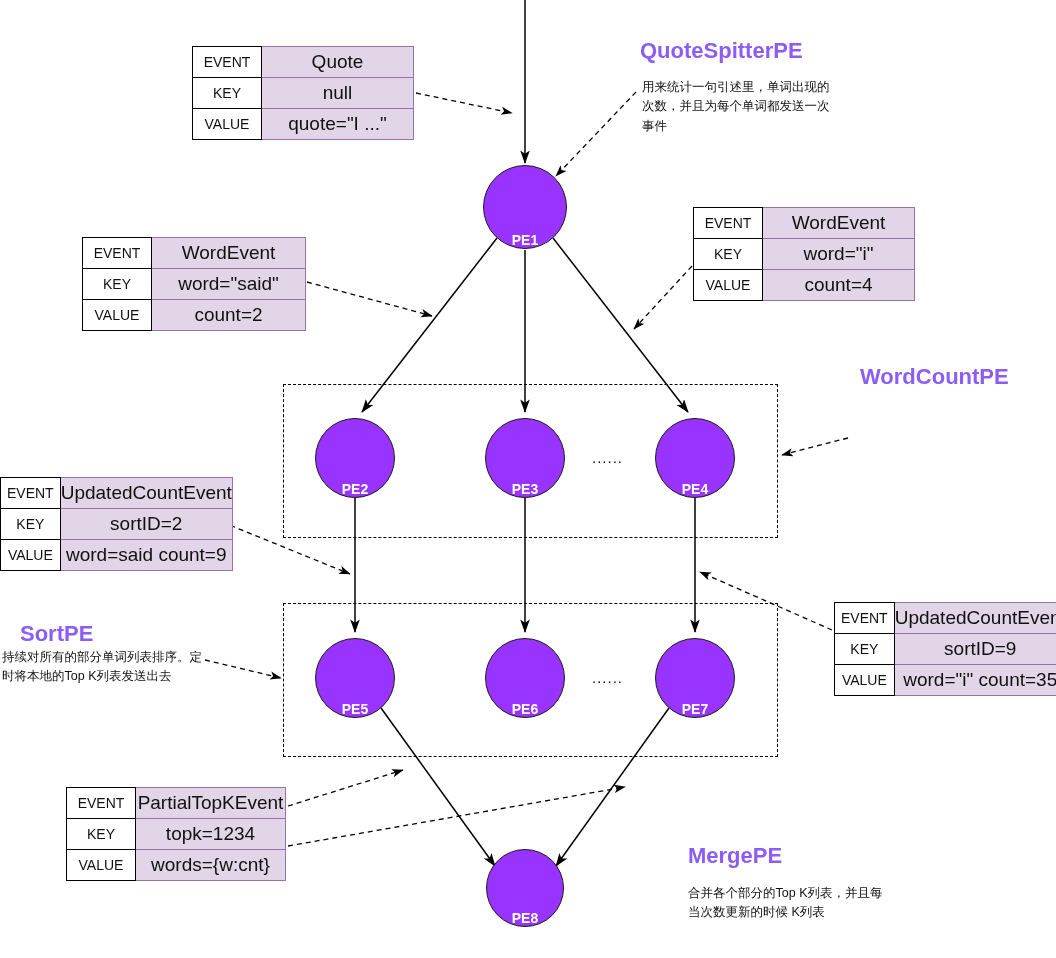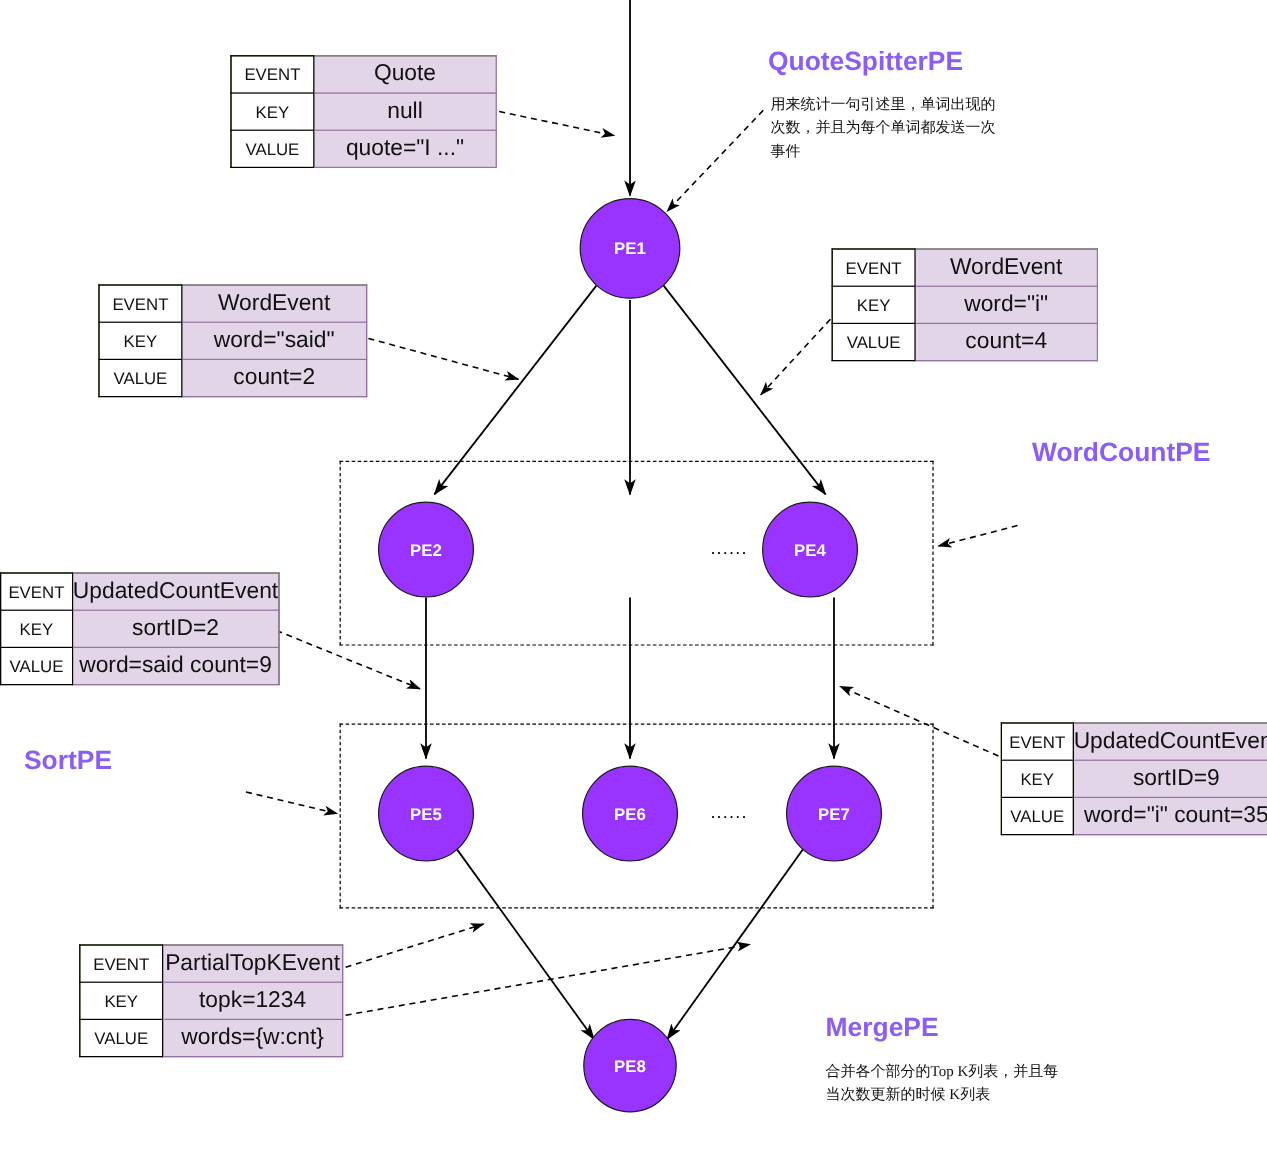--- a/index.html
+++ b/index.html
@@ -25,21 +25,21 @@
     top: 0;
     width: 1056px;
     height: 958px;
     pointer-events: none;
   }
 
   
   .evt-table {
     position: absolute;
     border-collapse: collapse;
-    background: #4d7c0f;
+    background: #0ea5e9;
     font-size: 13px;
     color: #111111;
   }
   .evt-table td {
     border: 1px solid #7d4a9e;
     padding: 0;
     height: 30px;
     text-align: center;
     white-space: nowrap;
     font-size: 19px;
@@ -60,21 +60,21 @@
   
   .pe {
     position: absolute;
     border-radius: 50%;
     background: #9933ff;
     border: 1.4px solid #1a1a1a;
     color: #ffffff;
     font-weight: bold;
     font-size: 14px;
     display: flex;
-    align-items: center;
+    align-items: flex-end;
     justify-content: center;
     box-sizing: border-box;
   }
 
   
   .group-box {
     position: absolute;
     border: 1.6px dashed #000000;
     box-sizing: border-box;
     background: transparent;
@@ -94,21 +94,20 @@
     font-weight: bold;
     font-size: 22px;
     color: #8b5cf6;
     white-space: nowrap;
   }
   .note {
     position: absolute;
     font-size: 12.5px;
     line-height: 1.55;
     color: #111111;
-    font-family: Liberation Serif, serif;
   }
 </style>
 </head>
 <body>
 
 <div id="stage">
 
   <svg id="edges" viewBox="0 0 1056 958" xmlns="http://www.w3.org/2000/svg">
     <defs>
       <marker id="arrow" markerWidth="10" markerHeight="10" refX="8.4" refY="3.2" orient="auto" markerUnits="strokeWidth">
@@ -193,21 +192,24 @@
   <div class="group-box" style="left:283px; top:384px; width:495px; height:154px;"></div>
   <div class="group-box" style="left:283px; top:603px; width:495px; height:154px;"></div>
 
   <div class="pe" style="left:483px; top:165px; width:84px; height:84px;">
     <span>PE1</span>
   </div>
 
   <div class="pe" style="left:315px; top:418px; width:80px; height:80px;">
     <span>PE2</span>
   </div>
-  <div class="pe" style="left:635px; top:418px; width:80px; height:80px;">
+  <div class="pe" style="left:485px; top:418px; width:80px; height:80px;">
+    <span>PE3</span>
+  </div>
+  <div class="pe" style="left:655px; top:418px; width:80px; height:80px;">
     <span>PE4</span>
   </div>
   <div class="ellipsis" style="left:592px; top:449px;">......</div>
 
   <div class="pe" style="left:315px; top:638px; width:80px; height:80px;">
     <span>PE5</span>
   </div>
   <div class="pe" style="left:485px; top:638px; width:80px; height:80px;">
     <span>PE6</span>
   </div>
@@ -321,17 +323,18 @@
     </tr>
   </tbody>
     </table>
 
   <div class="heading" style="left:640px; top:38px;">QuoteSpitterPE</div>
   <div class="note" style="left:642px; top:78px; width:196px;">用来统计一句引述里，单词出现的次数，并且为每个单词都发送一次事件</div>
 
   <div class="heading" style="left:860px; top:364px;">WordCountPE</div>
 
   <div class="heading" style="left:20px; top:621px;text-align:right;">SortPE</div>
+  <div class="note" style="left:2px; top:648px; width:200px;">持续对所有的部分单词列表排序。定时将本地的Top K列表发送出去</div>
 
   <div class="heading" style="left:688px; top:843px;">MergePE</div>
   <div class="note" style="left:688px; top:884px; width:196px;">合并各个部分的Top K列表，并且每当次数更新的时候 K列表</div>
 
 </div>
 
 </body></html>

